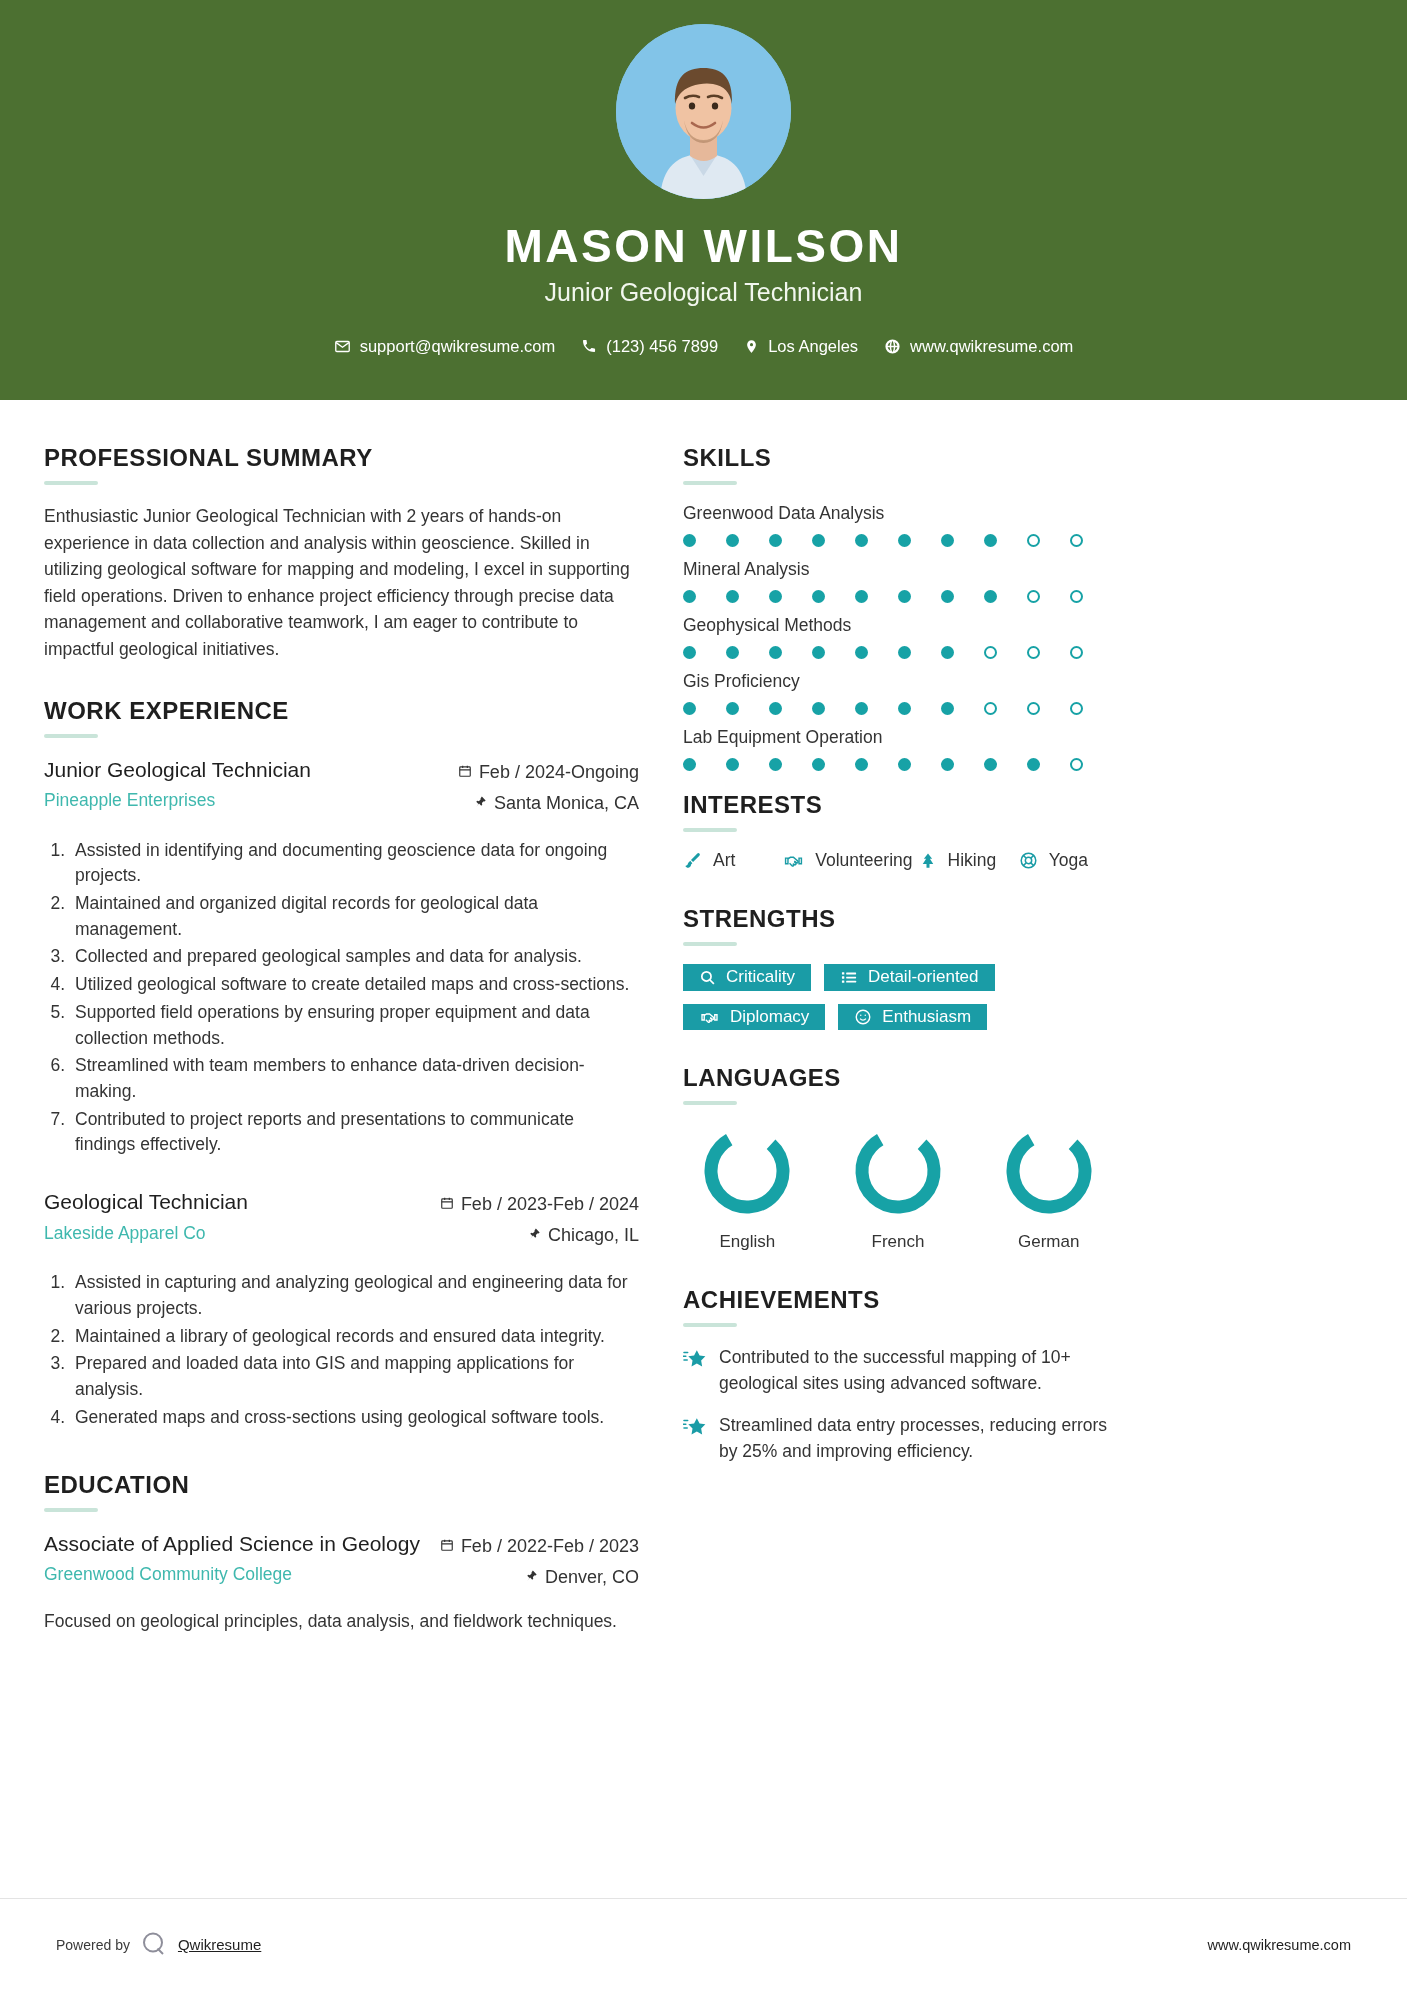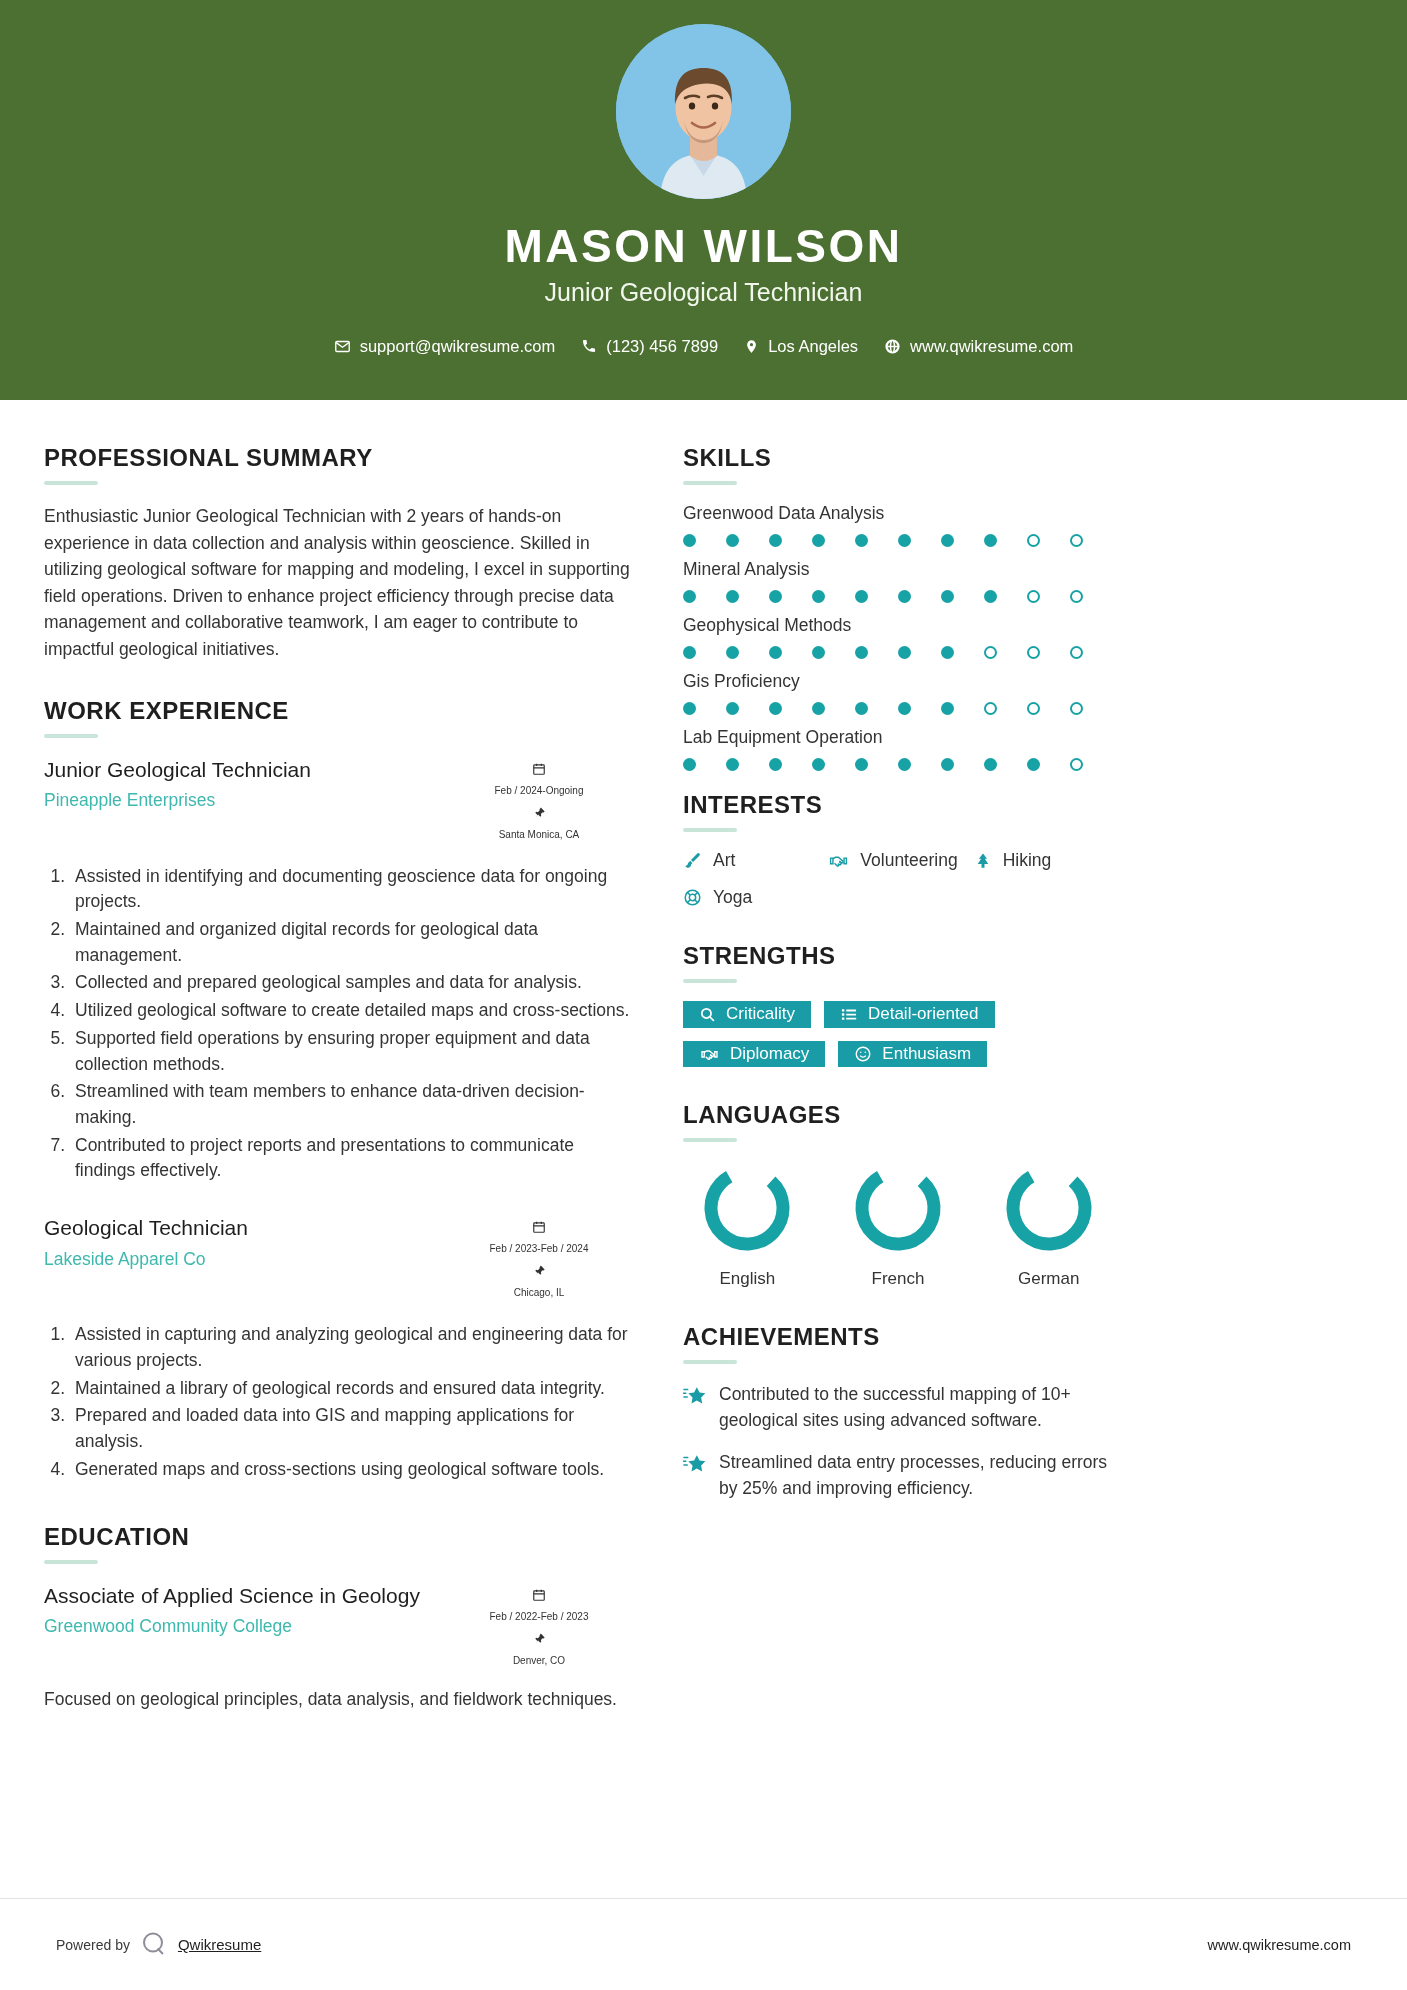--- a/index.html
+++ b/index.html
@@ -84,42 +84,42 @@
   }
 
   
   .entry { margin-bottom: 30px; }
   .entry-head { display: flex; justify-content: space-between; align-items: flex-start; }
   .entry-left { flex: 1 1 auto; }
   .entry-title { font-size: 21px; color: #1f1f1f; font-weight: 500; line-height: 1.35; }
   .entry-org { font-size: 17.5px; color: #3fb8ae; margin-top: 6px; }
   .entry-meta { width: 200px; text-align: right; flex: none; padding-top: 6px; }
   .meta-line {
-    font-size: 10px; color: #333;
+    font-size: 18px; color: #333;
     display: flex; justify-content: flex-end; align-items: center; gap: 7px;
-    margin-bottom: 10px; white-space: nowrap; flex-direction: column;
+    margin-bottom: 10px; white-space: nowrap;
   }
   ol.bullets { margin: 14px 0 0 0; padding-left: 26px; }
   ol.bullets li {
     font-size: 17.5px; line-height: 1.47; color: #343434;
     margin-bottom: 2px; padding-left: 5px;
   }
   .edu-desc { font-size: 17.5px; line-height: 1.5; color: #343434; margin-top: 10px; }
 
   
   .skill { margin-bottom: 12px; }
   .skill-name { font-size: 17.5px; color: #343434; margin-bottom: 10px; }
   .dots { display: flex; gap: 0; align-items: center; }
   .dots .d { width: 43px; display: flex; justify-content: flex-start; }
   .dot { width: 13px; height: 13px; border-radius: 50%; box-sizing: border-box; }
   .dot.full { background: #17a2a6; }
   .dot.empty { border: 2.3px solid #17a2a6; background: transparent; }
 
   
-  .interests-grid { display: grid; grid-template-columns: 1fr 1fr 1fr; row-gap: 16px; column-gap: 6px; }
+  .interests-grid { display: grid; grid-template-columns: 1fr 1fr 1fr 1fr; row-gap: 16px; column-gap: 6px; }
   .interest { display: flex; align-items: center; gap: 11px; font-size: 17.5px; color: #343434; }
   .interest svg { display:block; flex:none; }
 
   
   .strengths { display: flex; flex-wrap: wrap; gap: 13px; }
   .chip {
     background: #1a9ca6; color: #ffffff;
     font-size: 17px; padding: 4px 16px;
     display: inline-flex; align-items: center; gap: 10px;
     line-height: 1.1; white-space: nowrap;

